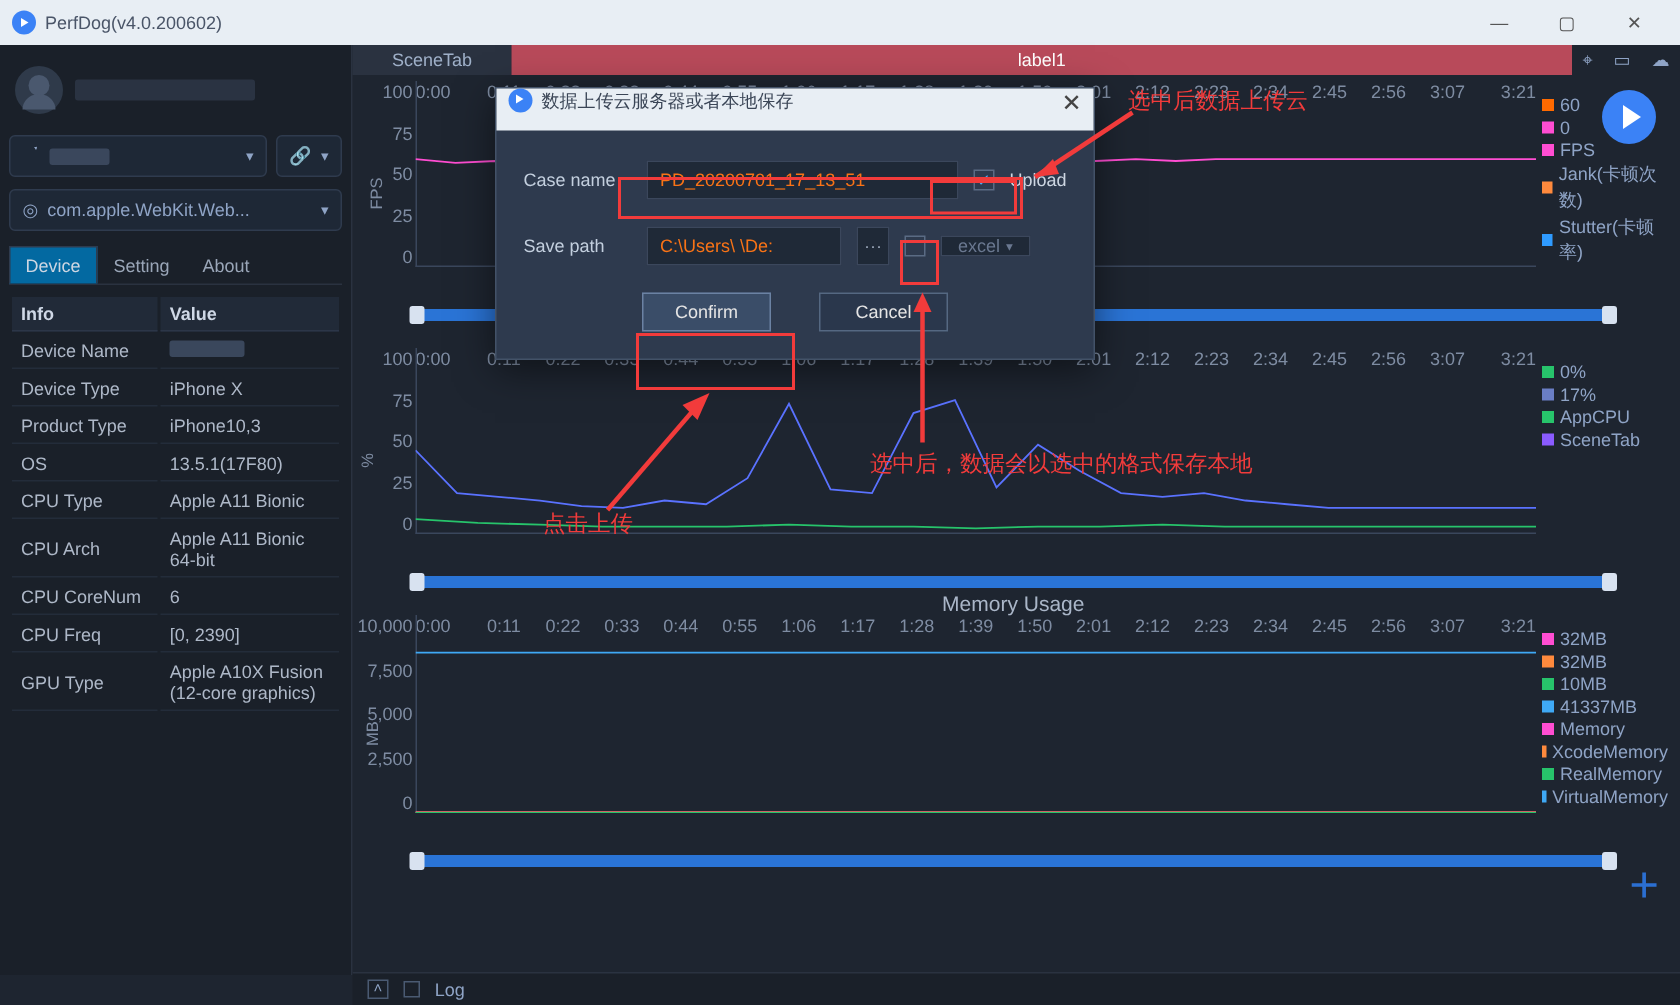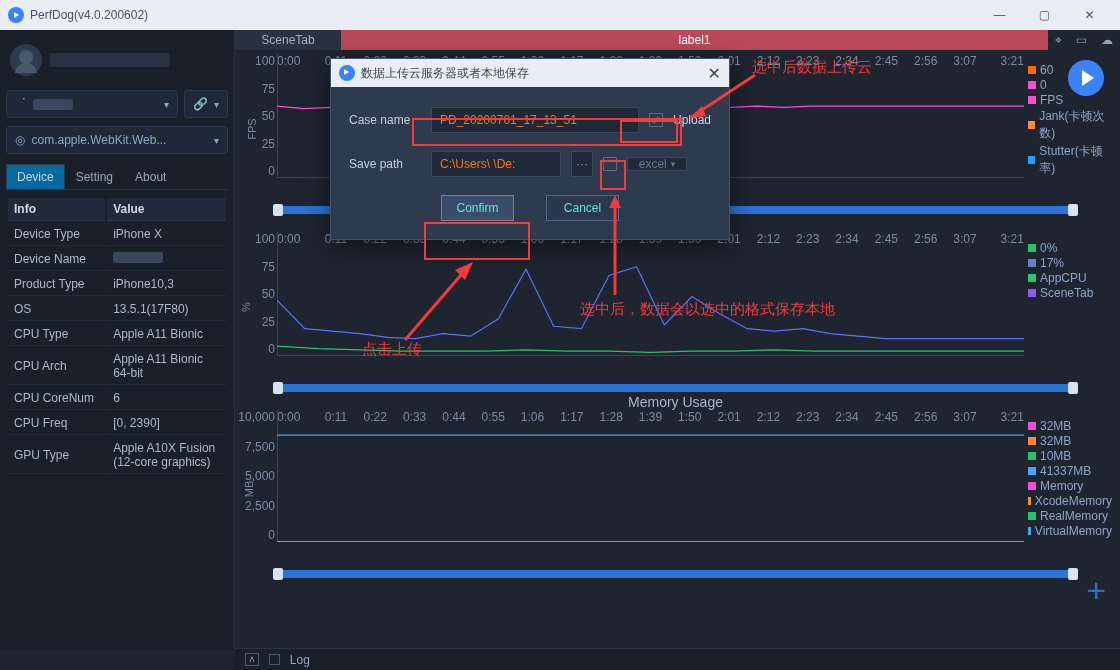--- a/index.html
+++ b/index.html
@@ -51,34 +51,34 @@
 .slider::before{left:-4px}
 .slider::after{right:-4px}
 .ctitle{text-align:center;color:#aab6c8;font-size:14px;margin:2px 0 0 0}
 .play{position:absolute;right:16px;top:30px;width:36px;height:36px;border-radius:50%;background:#3b82f6;display:flex;align-items:center;justify-content:center}
 .play::before{content:"";width:0;height:0;border-left:12px solid #fff;border-top:8px solid transparent;border-bottom:8px solid transparent;margin-left:3px}
 .plus{position:absolute;right:14px;bottom:40px;color:#2b6fd1;font-size:34px;font-weight:300}
 .footer{position:absolute;bottom:0;left:235px;right:0;height:22px;background:#1a2029;border-top:1px solid #2a3240;display:flex;align-items:center;gap:10px;padding:0 10px;color:#8fa4c6}
 .ck{width:11px;height:11px;border:1px solid #4a5a72}
 
 .modal{position:absolute;left:330px;top:58px;width:400px;background:#2e3a4e;border:1px solid #435268;box-shadow:0 6px 24px rgba(0,0,0,.5);z-index:50}
-.mtitle{height:28px;background:#e8eef4;display:flex;align-items:center;padding:0 8px;color:#3a4556}
+.mtitle{height:28px;background:#e8eef4;display:flex;padding:0 8px;color:#3a4556}
 .mtitle .logo2{width:16px;height:16px;border-radius:50%;background:#3b82f6;margin-right:6px;position:relative}
 .mtitle .logo2::before{content:"";position:absolute;left:5px;top:4px;width:0;height:0;border-left:5px solid #fff;border-top:3px solid transparent;border-bottom:3px solid transparent}
 .mtitle .mclose{margin-left:auto;font-size:16px;color:#444}
 .mbody{padding:20px 18px 18px 18px}
 .mrow{display:flex;align-items:center;gap:10px;margin-bottom:18px}
 .mlbl{width:72px;color:#c3cfde}
 .minp{flex:1;height:26px;background:#1f2937;border:1px solid #3b475c;color:#f97316;padding:0 8px;display:flex;align-items:center}
 .mck{width:14px;height:14px;border:1px solid #5a6b84;display:inline-flex;align-items:center;justify-content:center;color:#4daaf5}
 .mck.checked::before{content:"✓";font-size:11px}
 .dots{width:22px;height:26px;background:#1f2937;border:1px solid #3b475c;color:#9aa6b8;display:flex;align-items:center;justify-content:center}
 .fmt{width:60px;height:14px;background:#1f2937;border:1px solid #3b475c;color:#6a7890;display:flex;align-items:center;justify-content:center;gap:4px}
 .mbtns{display:flex;justify-content:center;gap:32px;margin-top:8px}
-.mbtn{width:73px;height:26px;border:1px solid #556882;background:#2a374c;color:#5eead4;display:flex;align-items:center;justify-content:center}
+.mbtn{width:86px;height:26px;border:1px solid #556882;background:#2a374c;color:#e5e5e5;display:flex;align-items:center;justify-content:center}
 .mbtn.primary{background:#3a4d68;border-color:#6b82a3}
 
 .anno{position:absolute;color:#f23b3b;font-size:15px;font-weight:500;z-index:60;pointer-events:none}
 .redbox{position:absolute;border:2px solid #f23b3b;z-index:55;pointer-events:none}
 .arrow{position:absolute;z-index:58;pointer-events:none}
 svg.spark{position:absolute;inset:0 0 18px 0;width:100%;height:calc(100% - 18px)}
 </style>
 </head>
 <body>
 
@@ -126,26 +126,26 @@
     </div>
     <table class="infotbl">
       <tbody>
           <tr>
             <th>Info</th>
             <th>Value</th>
           </tr>
       </tbody>
         <tbody id="info-rows">
           <tr>
+            <td>Device Name</td>
+            <td><span class="blur"></span></td>
+          </tr>
+          <tr>
             <td>Device Type</td>
             <td>iPhone X</td>
-          </tr>
-          <tr>
-            <td>Device Name</td>
-            <td><span class="blur"></span></td>
           </tr>
           <tr>
             <td>Product Type</td>
             <td>iPhone10,3</td>
           </tr>
           <tr>
             <td>OS</td>
             <td>13.5.1(17F80)</td>
           </tr>
           <tr>

